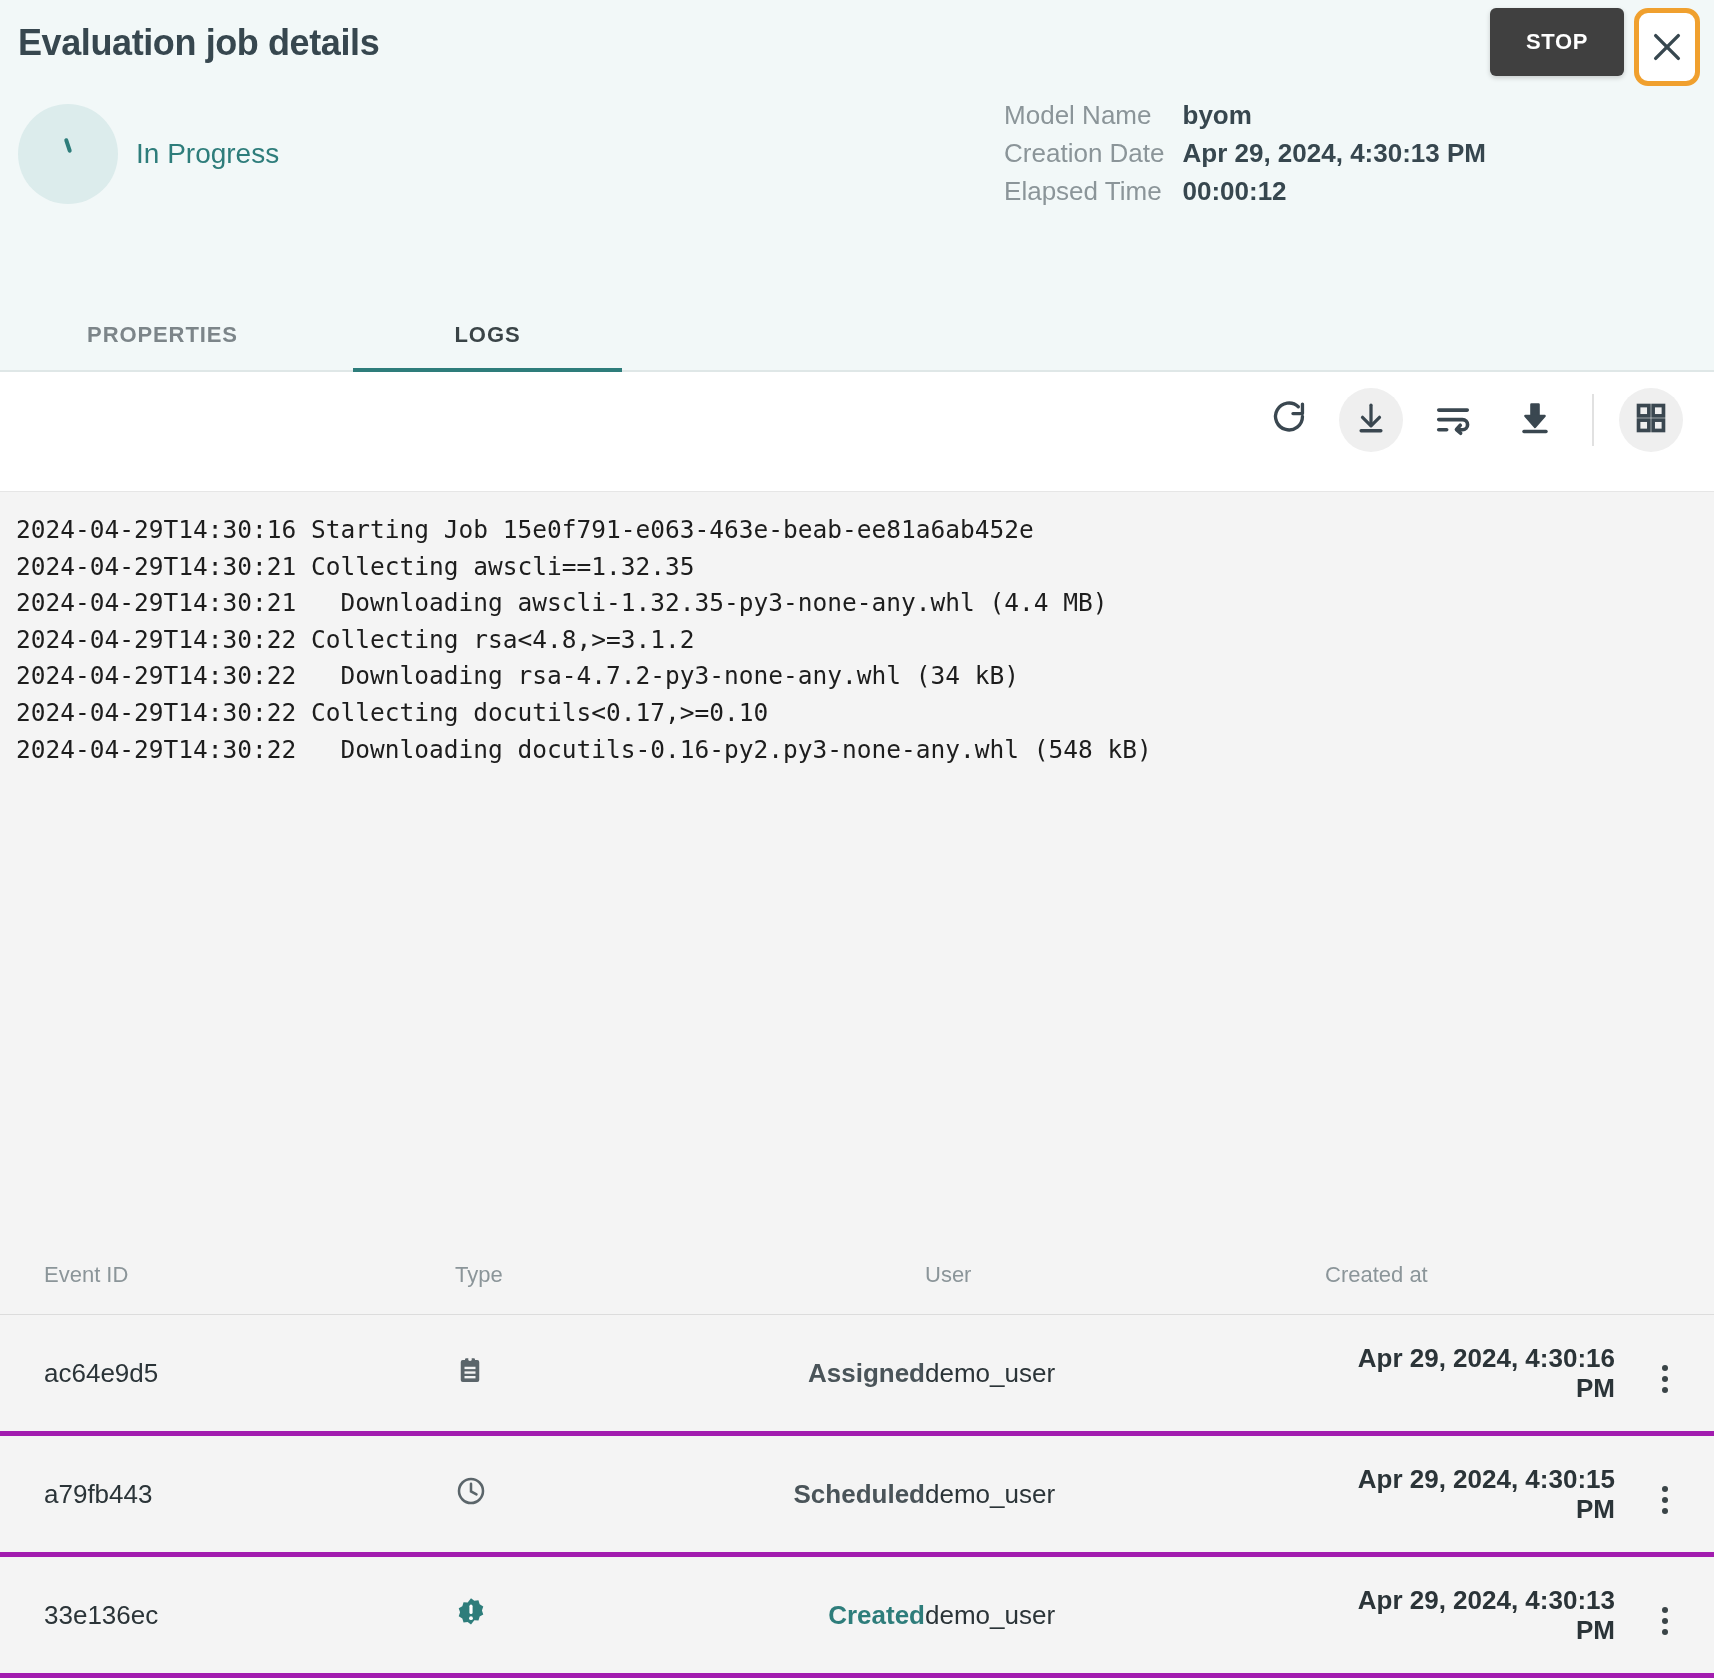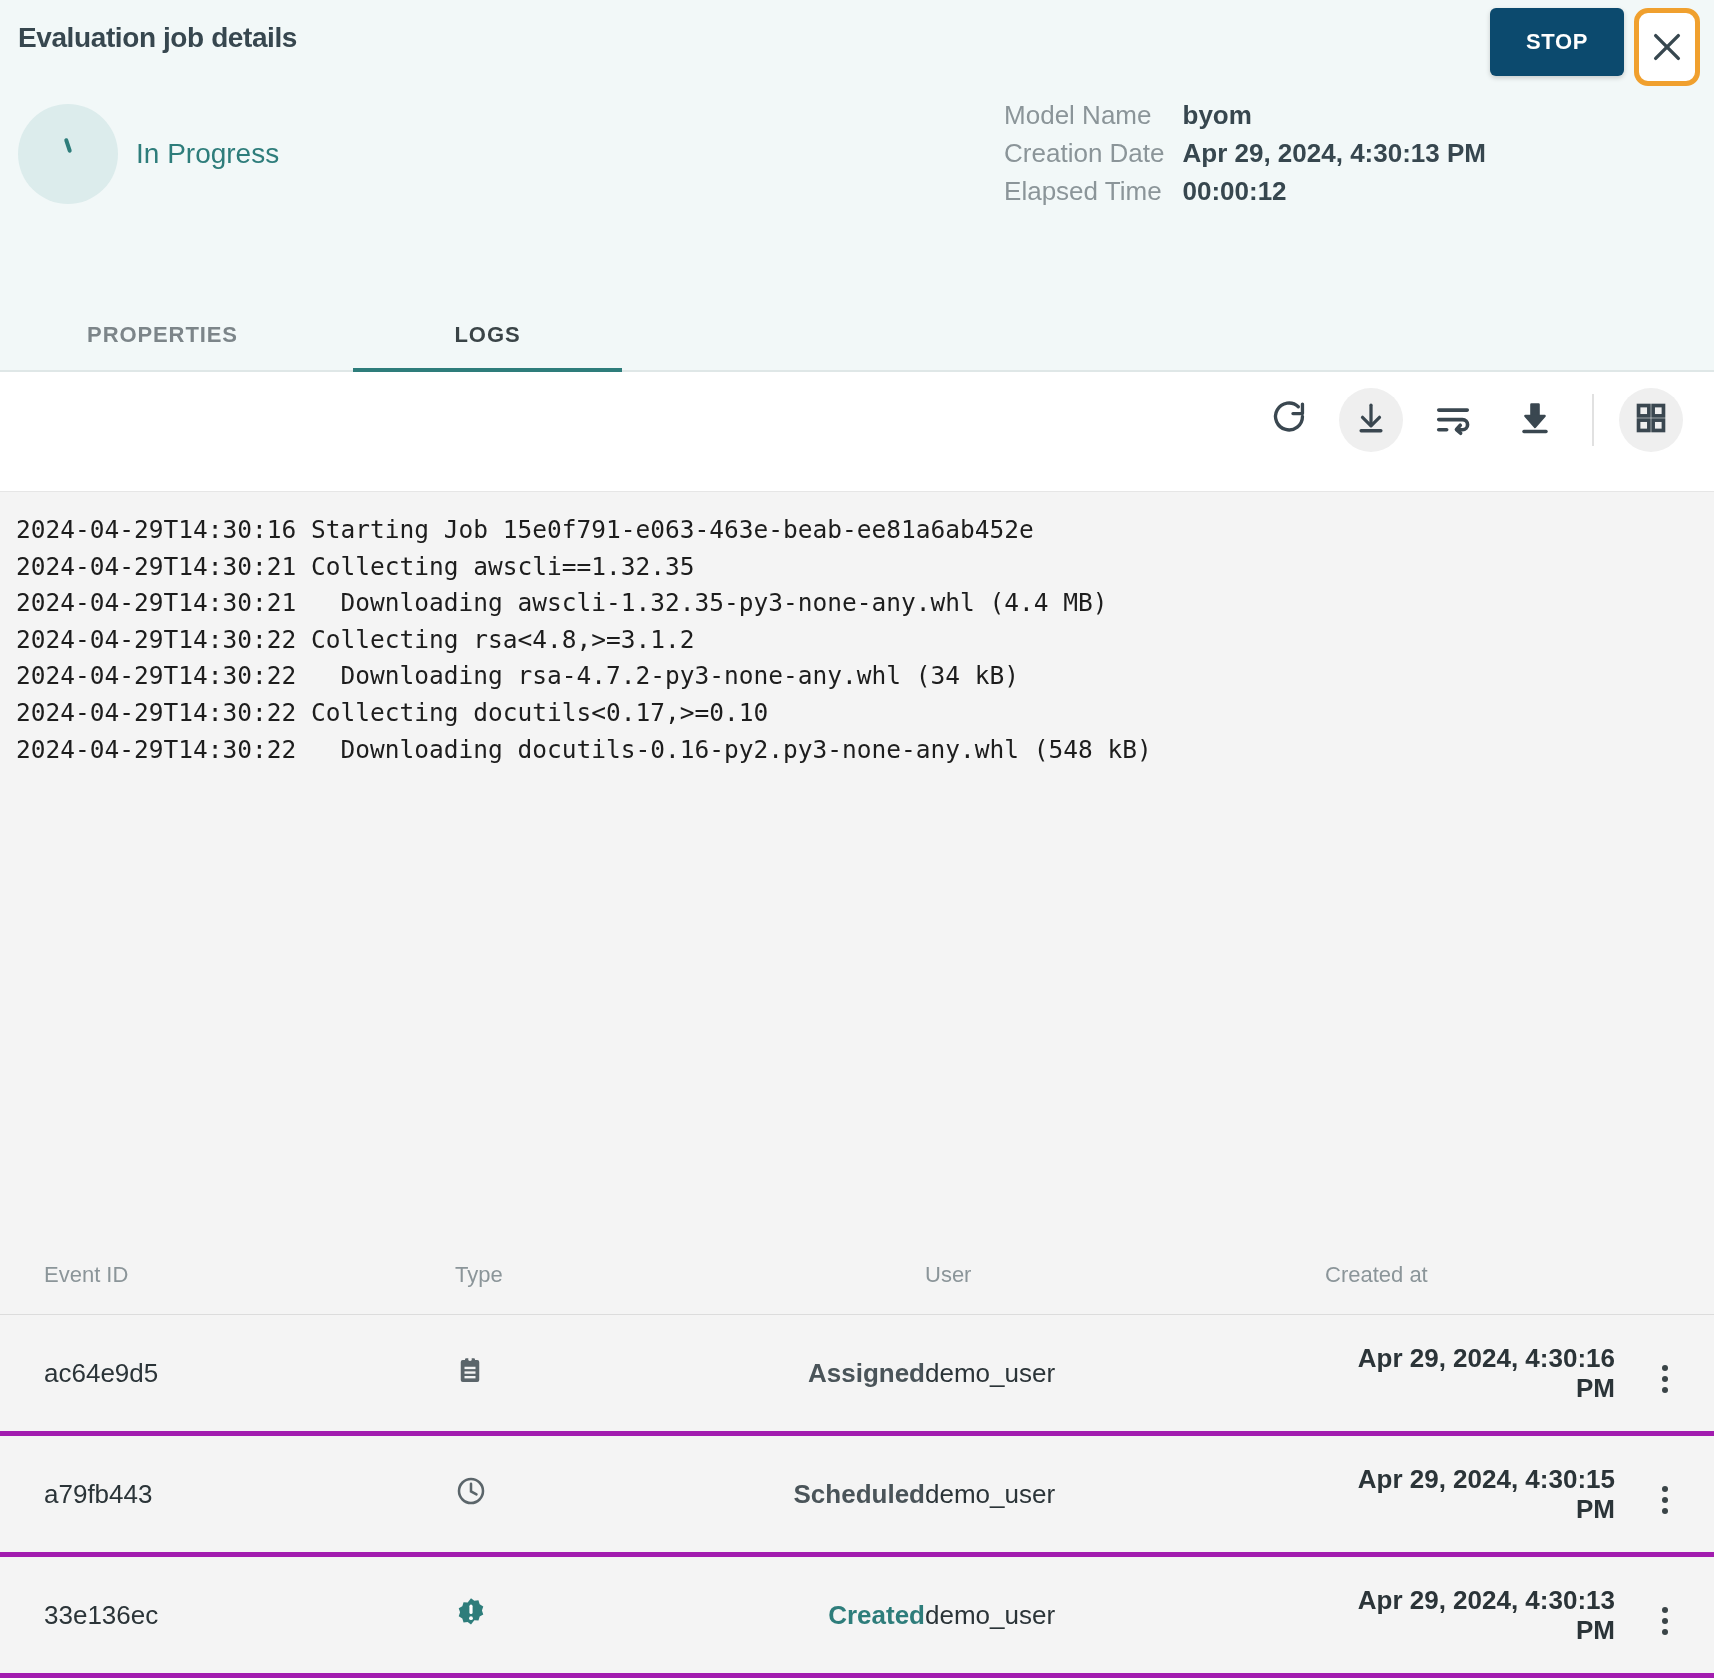--- a/index.html
+++ b/index.html
@@ -15,29 +15,29 @@
   .header {
     background: #f2f8f8;
     padding: 0 0 0 0;
     position: relative;
     flex: 0 0 auto;
     height: 372px;
   }
   .title {
     position: absolute;
     left: 18px; top: 22px;
-    font-size: 28px; font-weight: 700; color: #37474f;
+    font-size: 36px; font-weight: 700; color: #37474f;
     letter-spacing: -0.4px;
   }
   .header-actions {
     position: absolute; right: 14px; top: 8px;
     display: flex; align-items: flex-start; gap: 0;
   }
   .stop-btn {
-    background: #0c4a6e;
+    background: #404040;
     color: #ffffff;
     font-size: 22px; font-weight: 700;
     letter-spacing: 0.6px;
     border: none; border-radius: 6px;
     height: 68px; min-width: 134px;
     padding: 0 26px;
     cursor: pointer;
     box-shadow: 0 2px 5px rgba(0,0,0,0.18);
     font-family: "Liberation Sans", sans-serif;
   }

